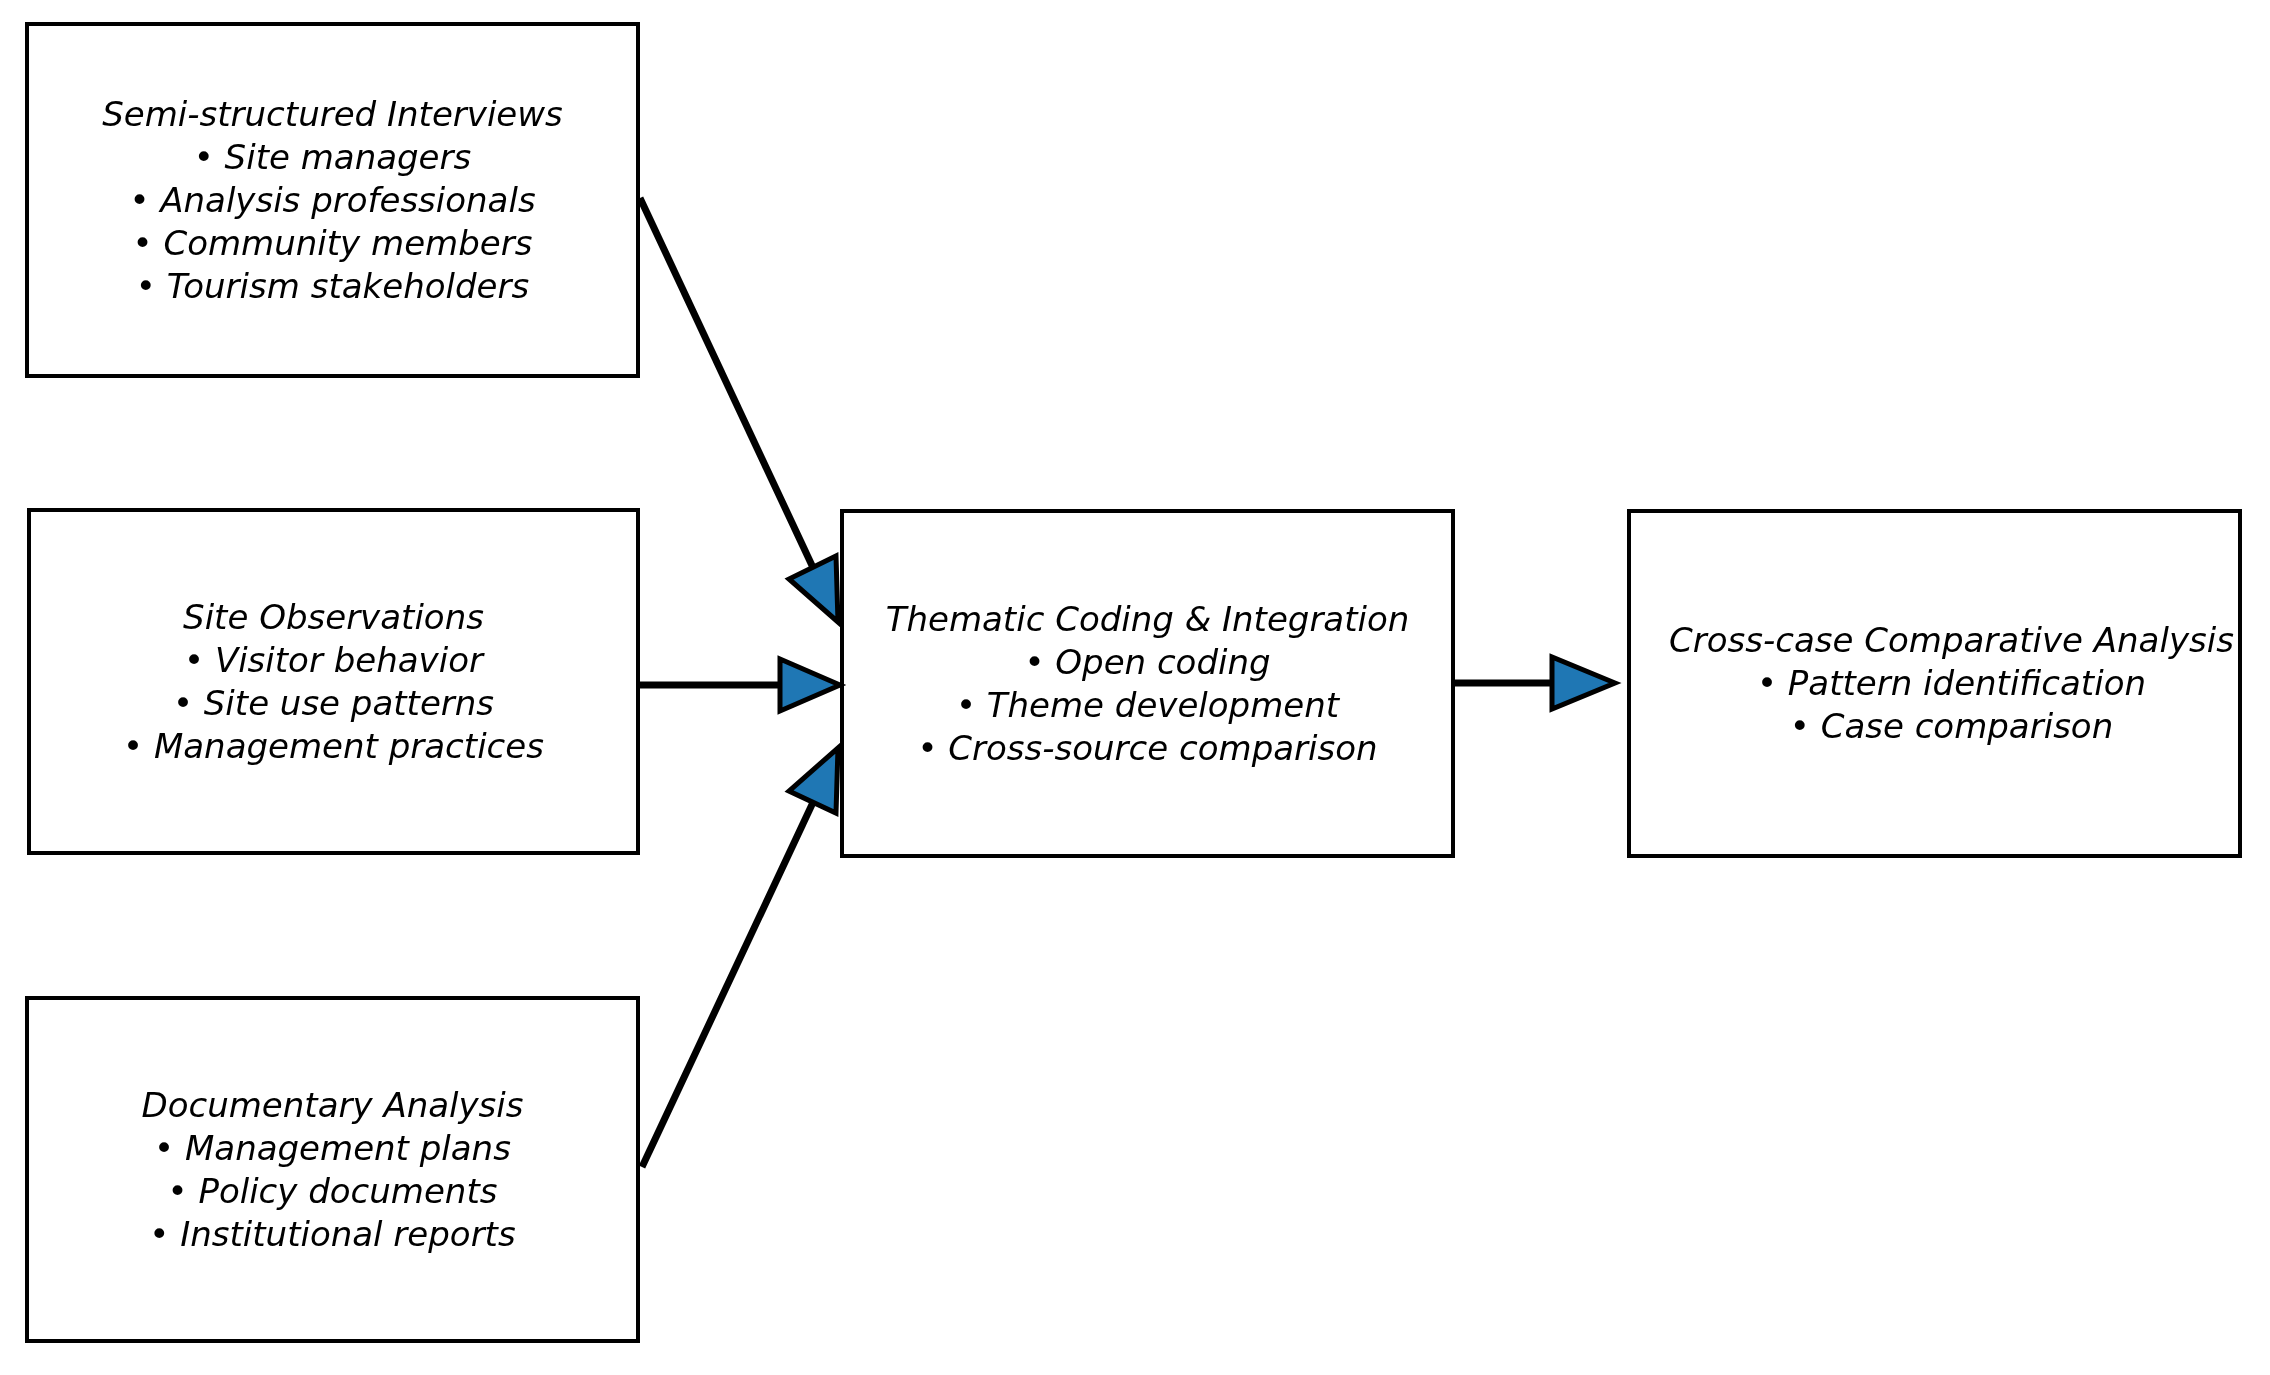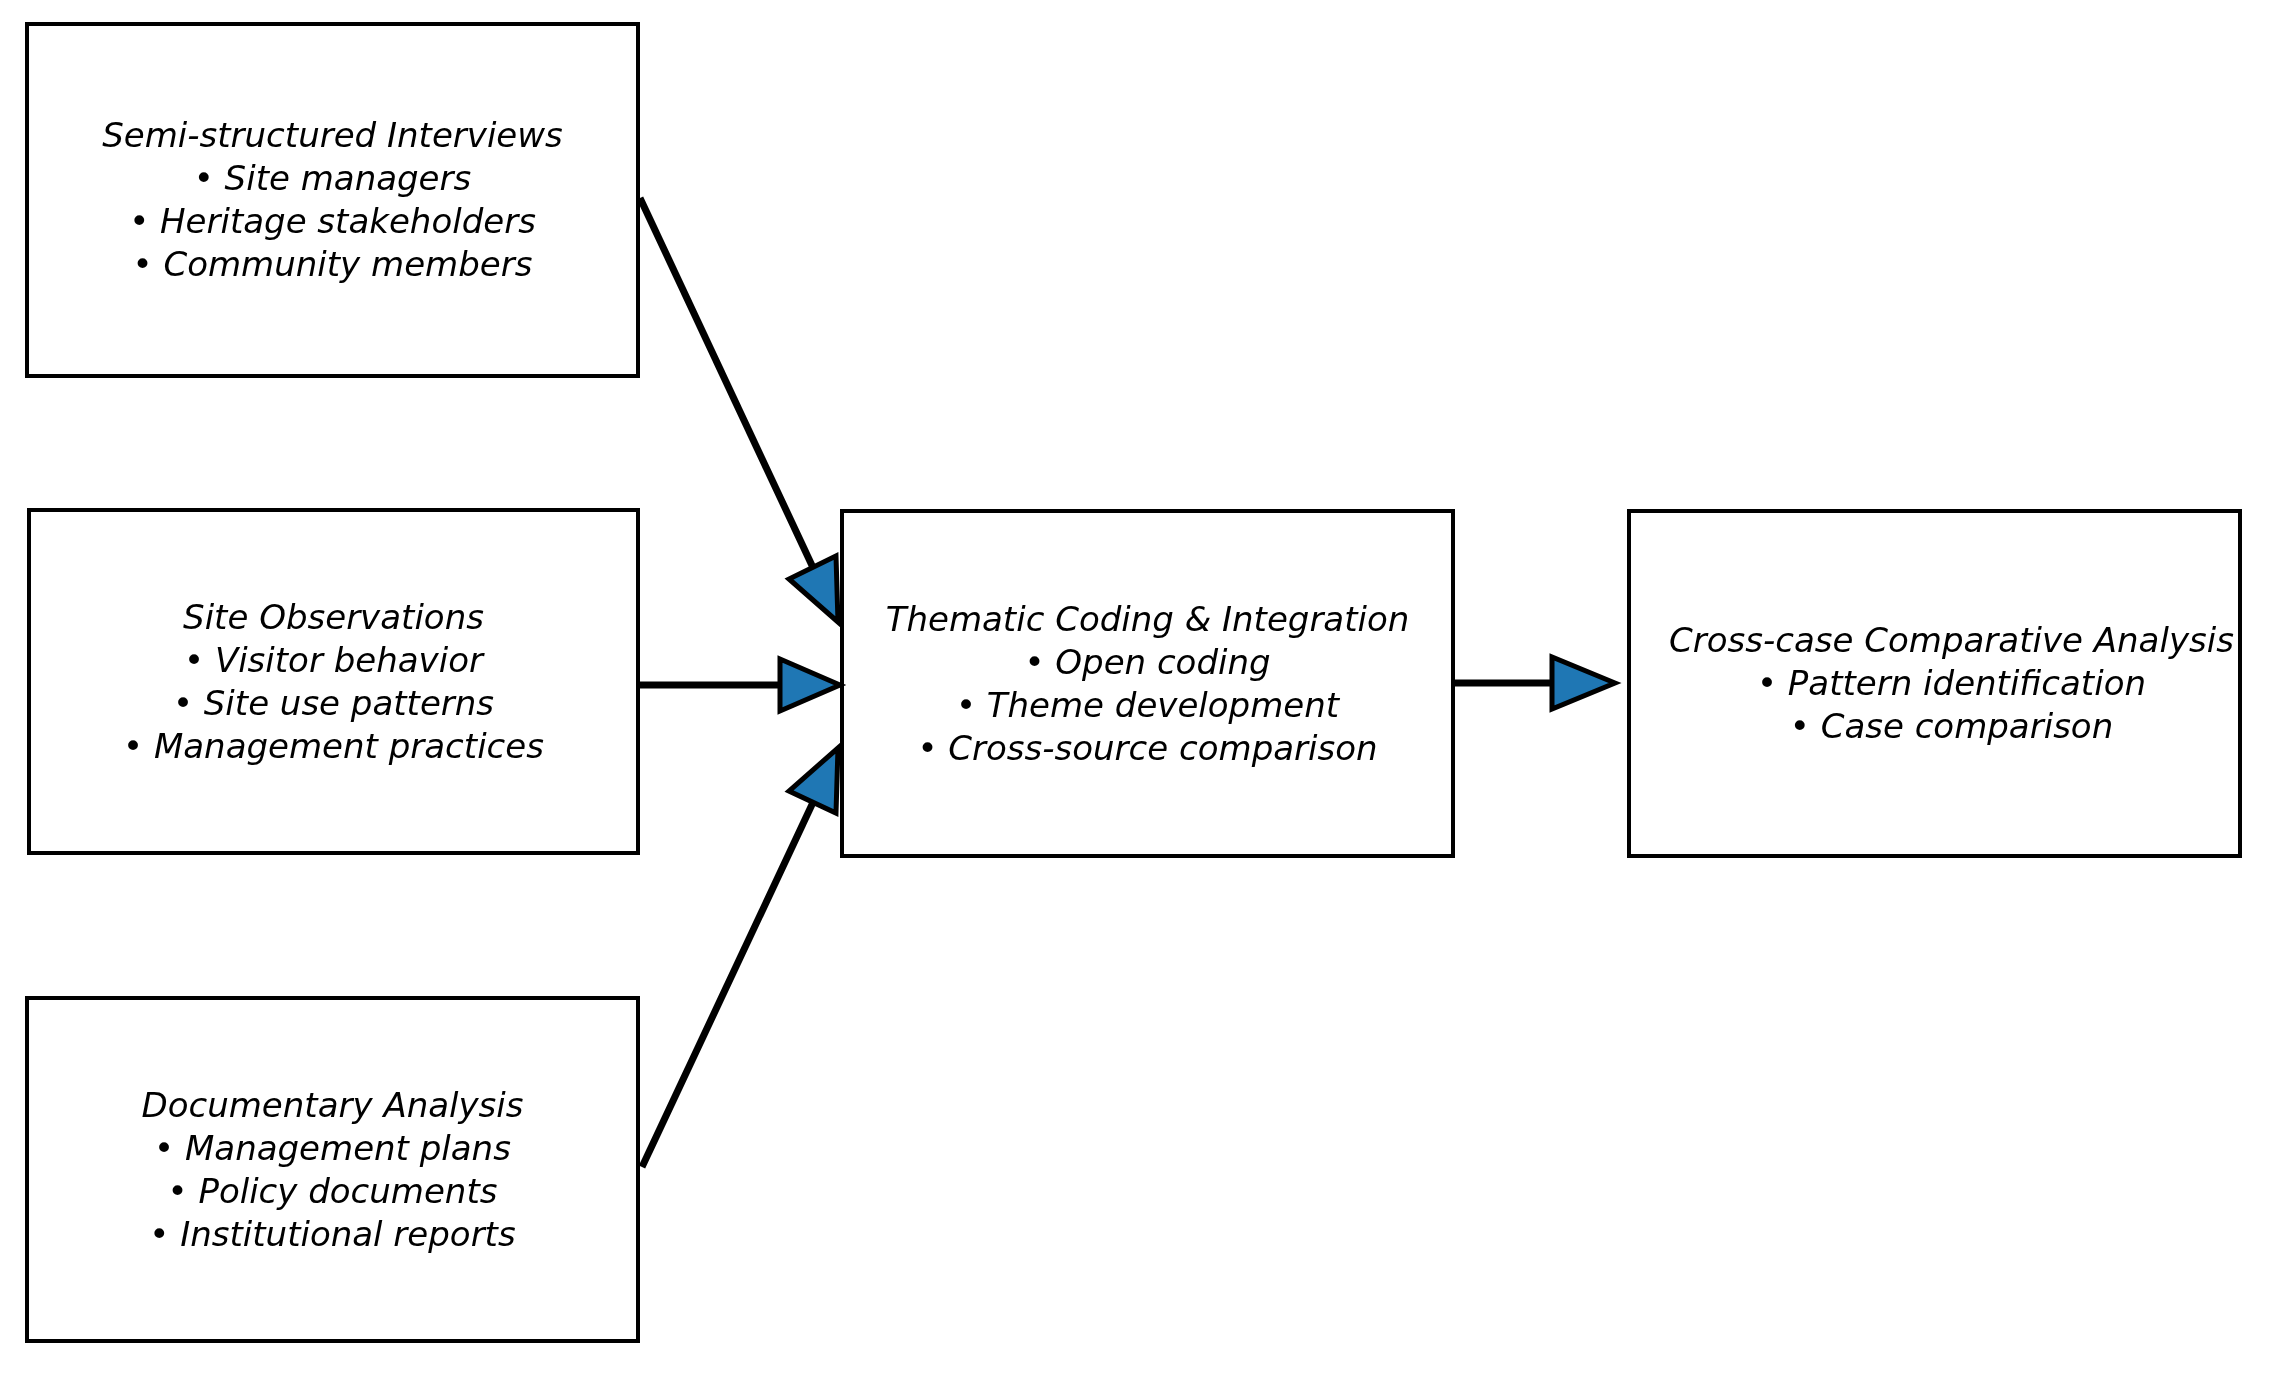--- a/index.html
+++ b/index.html
@@ -56,22 +56,23 @@
   }
 </style>
 </head>
 <body style="background: rgb(255, 255, 255);">
 
 <div class="canvas">
 
   <div class="node" style="left:25px; top:22px; width:615px; height:356px;">
     <div class="line">Semi-structured Interviews</div>
     <div class="line">• Site managers</div>
-    <div class="line">• Heritage stakeholders</div>
+    <div class="line">• Analysis professionals</div>
     <div class="line">• Community members</div>
+    <div class="line">• Tourism stakeholders</div>
   </div>
 
   <div class="node" style="left:25px; top:996px; width:615px; height:347px;">
     <div class="line">Documentary Analysis</div>
     <div class="line">• Management plans</div>
     <div class="line">• Policy documents</div>
     <div class="line">• Institutional reports</div>
   </div>
 
   <div class="node" style="left:27px; top:508px; width:613px; height:347px;">

